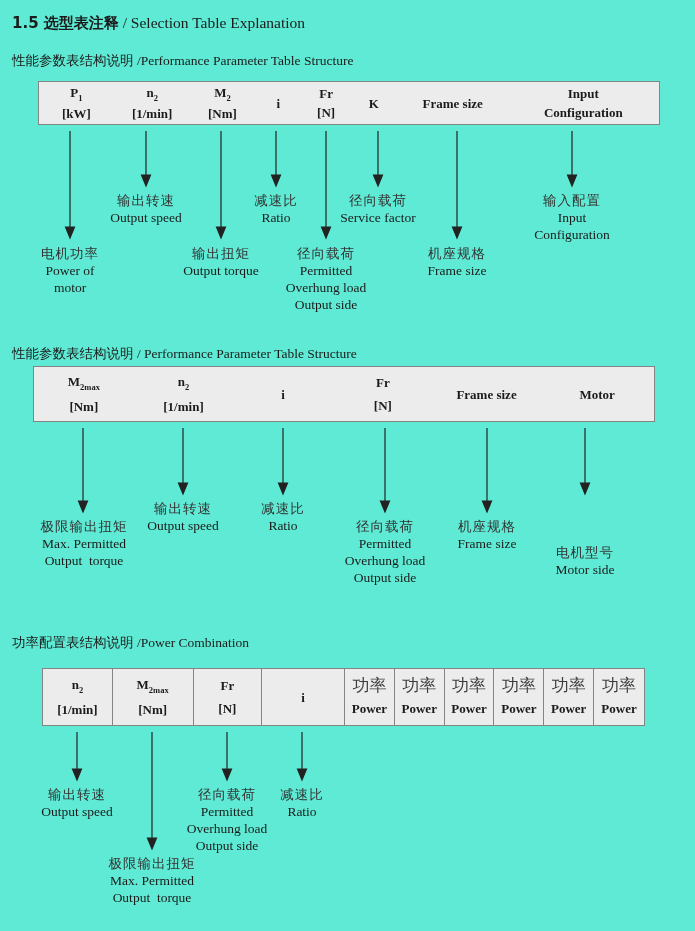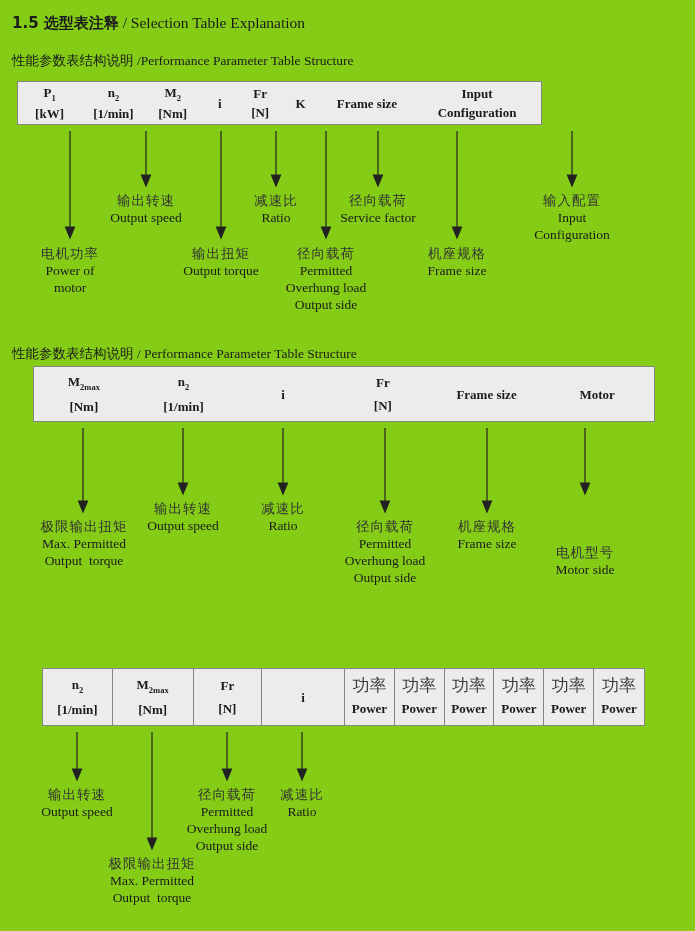--- a/index.html
+++ b/index.html
@@ -1,16 +1,16 @@
 <!DOCTYPE html>
 <html><head>
 <meta charset="utf-8">
 <style>
   html,body{margin:0;padding:0;background:#fff;}
-  #page{position:relative;width:695px;height:931px;background:#84cc16;overflow:hidden;
+  #page{position:relative;width:695px;height:931px;background:#5eead4;overflow:hidden;
         font-family:"Liberation Serif",serif;color:#1b1b1b;}
   .abs{position:absolute;}
   
   .doc-title{left:12px;top:14px;font-size:15px;white-space:pre;}
   .doc-title .cn{font-family:"DejaVu Sans","Liberation Sans",sans-serif;font-weight:bold;}
   .doc-title .en{font-size:15.5px;}
   .sec-heading{font-size:13.5px;font-weight:normal;white-space:pre;}
   .sec-heading .cn{font-family:"DejaVu Sans","Liberation Sans",sans-serif;}
   
   .htable{display:flex;background:#ececec;border:1px solid #848484;box-sizing:border-box;}
@@ -29,21 +29,21 @@
 </style>
 </head>
 <body>
 
 <div id="page">
 
   <div class="abs doc-title"><span class="cn">1.5 选型表注释</span><span class="en"> / Selection Table Explanation</span></div>
 
   <div class="abs sec-heading" style="left:12px;top:52px;"><span class="cn">性能参数表结构说明</span><span> /Performance Parameter Table Structure</span></div>
 
-  <div class="abs htable" style="left:17px;top:81px;width:525px;height:44px;">
+  <div class="abs htable" style="left:38px;top:81px;width:622px;height:44px;">
     <div class="hcell" style="width:75px;">
       <div><span>P</span><span class="sub">1</span></div>
       <div>[kW]</div>
     </div>
     <div class="hcell" style="width:77px;">
       <div><span>n</span><span class="sub">2</span></div>
       <div>[1/min]</div>
     </div>
     <div class="hcell" style="width:64px;">
       <div><span>M</span><span class="sub">2</span></div>
@@ -152,20 +152,21 @@
   </div>
   <div class="abs callout" style="left:487px;top:518px;">
     <div class="cn">机座规格</div>
     <div>Frame size</div>
   </div>
   <div class="abs callout" style="left:585px;top:500px;margin-top:44px;">
     <div class="cn">电机型号</div>
     <div>Motor side</div>
   </div>
 
+  <div class="abs sec-heading" style="left:12px;top:634px;"><span class="cn">功率配置表结构说明</span><span> /Power Combination</span></div>
 
   <div class="abs htable t3" style="left:42px;top:668px;width:603px;height:58px;">
     <div class="hcell" style="width:70px;">
       <div><span>n</span><span class="sub">2</span></div>
       <div>[1/min]</div>
     </div>
     <div class="hcell" style="width:81px;">
       <div><span>M</span><span class="sub">2max</span></div>
       <div>[Nm]</div>
     </div>

